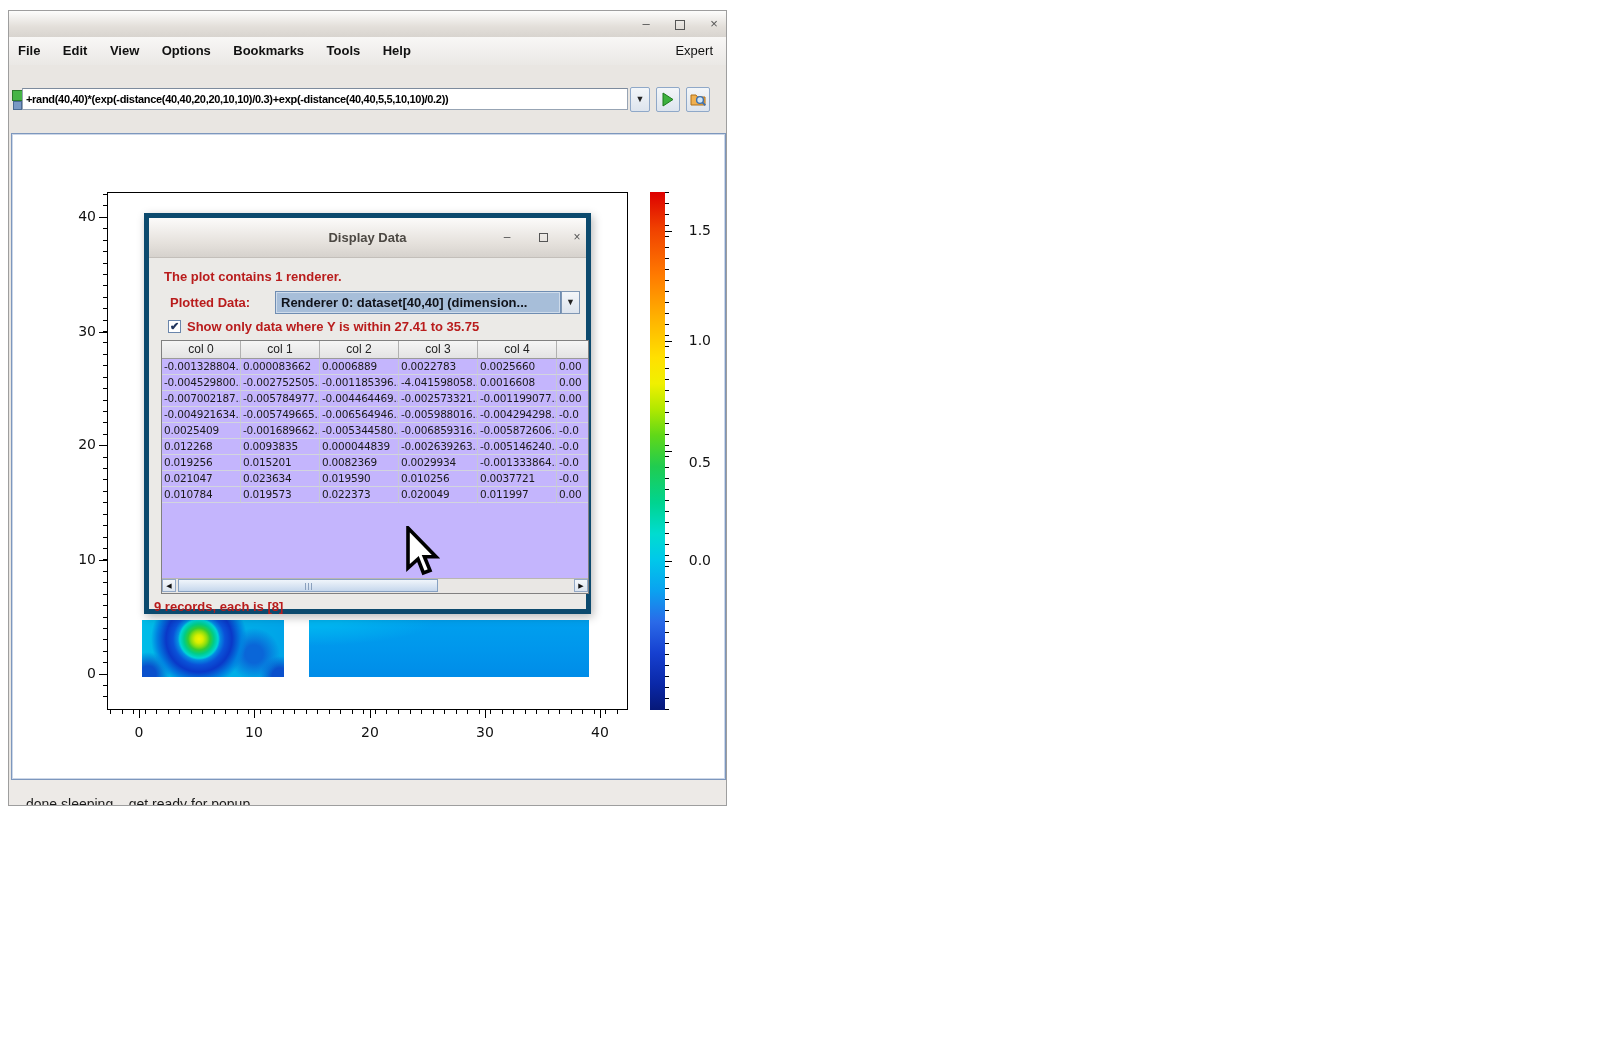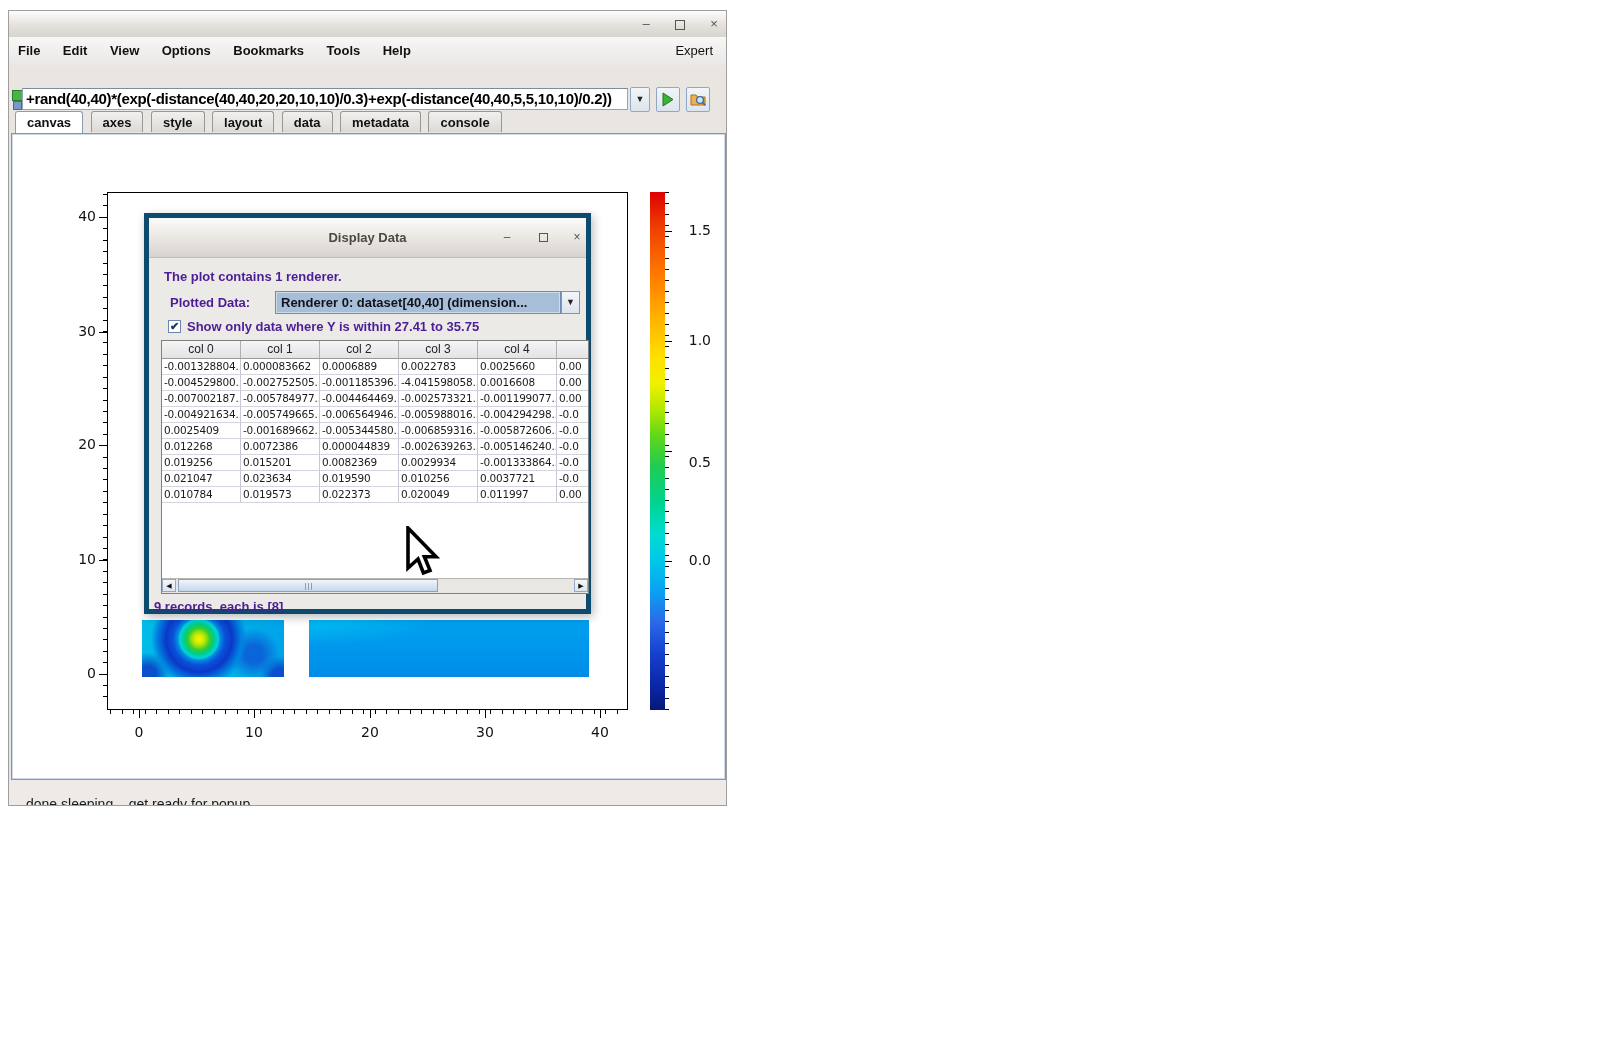--- a/index.html
+++ b/index.html
@@ -18,21 +18,21 @@
   .menubar{position:absolute;left:0;top:26px;right:0;height:28px;
     background:linear-gradient(#f8f7f6,#eae8e5);border-bottom:1px solid #cbc8c4;}
   .menu-item{display:inline-block;padding:6px 9px 0 9px;font-size:13px;font-weight:bold;color:#111;}
   .menu-right{position:absolute;right:13px;top:6px;font-size:13px;font-weight:normal;color:#111;}
   
   .uribar{position:absolute;left:0;top:54px;right:0;height:46px;background:#e9e6e2;}
   .led-green{position:absolute;left:3px;top:25px;width:9px;height:9px;background:#46b446;border:1px solid #2c7a2c;}
   .led-blue{position:absolute;left:4px;top:36px;width:7px;height:7px;background:#7a99c4;border:1px solid #4a6a94;}
   .uri-field{position:absolute;left:13px;top:23px;width:606px;height:22px;background:#fff;
     border:1px solid #97a4b4;border-top-color:#7d8b9d;box-sizing:border-box;overflow:hidden;white-space:nowrap;
-    font-size:15px;font-weight:bold;letter-spacing:-0.3px;line-height:20px;padding-left:3px;color:#000;}
+    font-size:11px;font-weight:bold;letter-spacing:-0.3px;line-height:20px;padding-left:3px;color:#000;}
   .sq-btn{position:absolute;top:22px;height:25px;box-sizing:border-box;
     background:linear-gradient(#f3f6f9,#dde4ed);border:1px solid #8fa8c8;border-radius:2px;
     text-align:center;color:#222;}
   .uri-drop{left:621px;width:20px;font-size:9px;line-height:23px;}
   .play-btn{left:647px;width:24px;}
   .browse-btn{left:677px;width:24px;}
   
   .tabs{position:absolute;left:6px;top:100px;right:0;height:21px;}
   .tab{display:inline-block;height:21px;box-sizing:border-box;padding:3px 11px 0 11px;
     font-size:13px;font-weight:bold;color:#111;background:linear-gradient(#f2f0ee,#dcd9d5);
@@ -70,30 +70,30 @@
     background:
       radial-gradient(ellipse at 0% 0%,#00b4f0 0 8%,rgba(0,180,240,0) 32%),
       linear-gradient(180deg,#00a0ee 0%,#0096ec 55%,#008ce8 100%);}
   
   .dialog{position:absolute;left:132px;top:79px;width:447px;height:401px;background:#ebeae7;
     border:5px solid #0c4a6e;box-sizing:border-box;box-shadow:2px 3px 9px rgba(0,0,0,0.28);}
   .dlg-titlebar{position:absolute;left:0;top:0;right:0;height:39px;
     background:linear-gradient(#fcfbfa,#e5e1dc 65%,#d6d2cd);border-bottom:1px solid #c3bfba;}
   .dlg-title{position:absolute;left:0;right:0;top:12px;text-align:center;font-size:13px;font-weight:bold;color:#4c4843;}
   .dlg-btn{position:absolute;top:12px;width:16px;height:16px;text-align:center;font-size:12px;line-height:15px;color:#555;}
-  .dlg-text{position:absolute;font-size:13px;font-weight:bold;color:#4c1d95;}
+  .dlg-text{position:absolute;font-size:13px;font-weight:bold;color:#b91c1c;}
   .combo{position:absolute;left:126px;top:73px;width:286px;height:23px;background:#a7bed9;
     border:1px solid #6f8db2;box-sizing:border-box;box-shadow:inset 0 0 0 1px rgba(255,255,255,0.45);
     font-size:13px;font-weight:bold;color:#10131a;line-height:21px;padding-left:5px;white-space:nowrap;overflow:hidden;}
   .combo-arrow{position:absolute;left:412px;top:73px;width:19px;height:23px;box-sizing:border-box;
     background:linear-gradient(#f3f6f9,#dde4ed);border:1px solid #7f97b4;text-align:center;font-size:9px;line-height:21px;color:#222;}
   .checkbox{position:absolute;left:19px;top:102px;width:13px;height:13px;background:#fff;
     border:1px solid #6a86ac;box-sizing:border-box;text-align:center;font-size:11px;line-height:11px;color:#22365e;font-weight:bold;}
   
-  .tablebox{position:absolute;left:12px;top:122px;width:428px;height:254px;background:#ffffff;
+  .tablebox{position:absolute;left:12px;top:122px;width:428px;height:254px;background:#c4b5fd;
     border:1px solid #808080;box-sizing:border-box;overflow:hidden;}
   .thead{position:absolute;left:0;top:0;height:18px;white-space:nowrap;}
   .th{display:inline-block;width:79px;height:18px;box-sizing:border-box;
     background:linear-gradient(#f5f5f5,#e3e3e3);border-right:1px solid #b0b0b0;border-bottom:1px solid #9a9a9a;
     font-size:12px;text-align:center;line-height:17px;color:#222;vertical-align:top;}
   .tbody{position:absolute;left:0;top:18px;}
   .tr{white-space:nowrap;height:16px;}
   .td{display:inline-block;width:79px;height:16px;box-sizing:border-box;
     border-right:1px solid #c6c9d4;border-bottom:1px solid #d2d5de;
     font-family:"DejaVu Sans",sans-serif;font-size:10.5px;letter-spacing:-0.2px;
@@ -145,29 +145,20 @@
     </div>
     <div class="sq-btn browse-btn">
       <svg width="17" height="15" viewBox="0 0 17 15" style="margin-top:4px">
         <path d="M1 3 L6 3 L7.5 5 L15 5 L15 13 L1 13 Z" fill="#f0b050" stroke="#b07018" stroke-width="1"></path>
         <circle cx="10" cy="8" r="3.4" fill="#cfe4f4" stroke="#3b6fae" stroke-width="1.4"></circle>
         <line x1="12.4" y1="10.4" x2="15.4" y2="13.4" stroke="#3b6fae" stroke-width="1.6"></line>
       </svg>
     </div>
   </div>
 
-  <div class="tabs">
-    <span class="tab selected">canvas</span>
-    <span class="tab">axes</span>
-    <span class="tab">style</span>
-    <span class="tab">layout</span>
-    <span class="tab">data</span>
-    <span class="tab">metadata</span>
-    <span class="tab">console</span>
-  </div>
 
   <div class="canvas-panel">
 
     <div class="plot-box"></div>
 
     <div class="y-minor"></div>
     <div class="tick" style="left:87px;top:83px;width:8px;height:1px;"></div>
     <div class="tick" style="left:87px;top:198px;width:8px;height:1px;"></div>
     <div class="tick" style="left:87px;top:311px;width:8px;height:1px;"></div>
     <div class="tick" style="left:87px;top:426px;width:8px;height:1px;"></div>
@@ -222,21 +213,21 @@
       <div class="dlg-text" style="left:38px;top:101px;">Show only data where Y is within 27.41 to 35.75</div>
 
       <div class="tablebox">
         <div class="thead"><div class="th">col 0</div><div class="th">col 1</div><div class="th">col 2</div><div class="th">col 3</div><div class="th">col 4</div><div class="th"></div></div>
         <div class="tbody">
             <div class="tr"><div class="td">-0.001328804...</div><div class="td">0.000083662</div><div class="td">0.0006889</div><div class="td">0.0022783</div><div class="td">0.0025660</div><div class="td">0.00</div></div>
             <div class="tr"><div class="td">-0.004529800...</div><div class="td">-0.002752505...</div><div class="td">-0.001185396...</div><div class="td">-4.041598058...</div><div class="td">0.0016608</div><div class="td">0.00</div></div>
             <div class="tr"><div class="td">-0.007002187...</div><div class="td">-0.005784977...</div><div class="td">-0.004464469...</div><div class="td">-0.002573321...</div><div class="td">-0.001199077...</div><div class="td">0.00</div></div>
             <div class="tr"><div class="td">-0.004921634...</div><div class="td">-0.005749665...</div><div class="td">-0.006564946...</div><div class="td">-0.005988016...</div><div class="td">-0.004294298...</div><div class="td">-0.0</div></div>
             <div class="tr"><div class="td">0.0025409</div><div class="td">-0.001689662...</div><div class="td">-0.005344580...</div><div class="td">-0.006859316...</div><div class="td">-0.005872606...</div><div class="td">-0.0</div></div>
-            <div class="tr"><div class="td">0.012268</div><div class="td">0.0072386</div><div class="td">0.000044839</div><div class="td">-0.002639263...</div><div class="td">-0.005146240...</div><div class="td">-0.0</div></div>
+            <div class="tr"><div class="td">0.012268</div><div class="td">0.0093835</div><div class="td">0.000044839</div><div class="td">-0.002639263...</div><div class="td">-0.005146240...</div><div class="td">-0.0</div></div>
             <div class="tr"><div class="td">0.019256</div><div class="td">0.015201</div><div class="td">0.0082369</div><div class="td">0.0029934</div><div class="td">-0.001333864...</div><div class="td">-0.0</div></div>
             <div class="tr"><div class="td">0.021047</div><div class="td">0.023634</div><div class="td">0.019590</div><div class="td">0.010256</div><div class="td">0.0037721</div><div class="td">-0.0</div></div>
             <div class="tr"><div class="td">0.010784</div><div class="td">0.019573</div><div class="td">0.022373</div><div class="td">0.020049</div><div class="td">0.011997</div><div class="td">0.00</div></div>
           </div>
         <div class="hscroll">
           <div class="sb-arrow" style="left:0;">◀</div>
           <div class="sb-thumb">
             <div class="sb-grip"></div>
           </div>
           <div class="sb-arrow" style="right:0;">▶</div>

